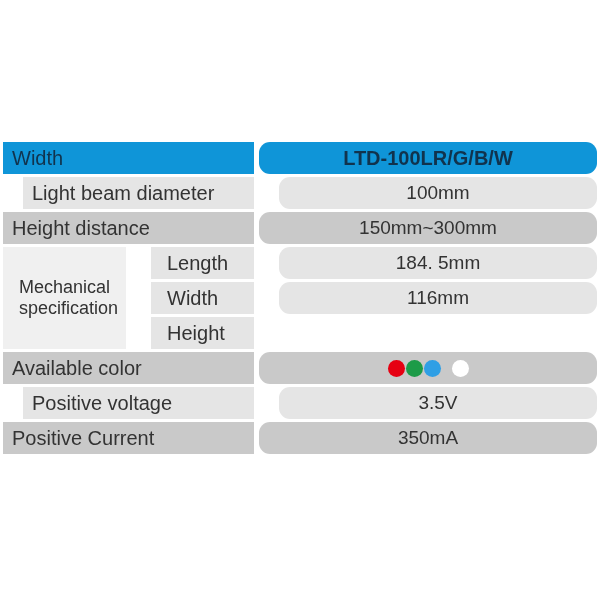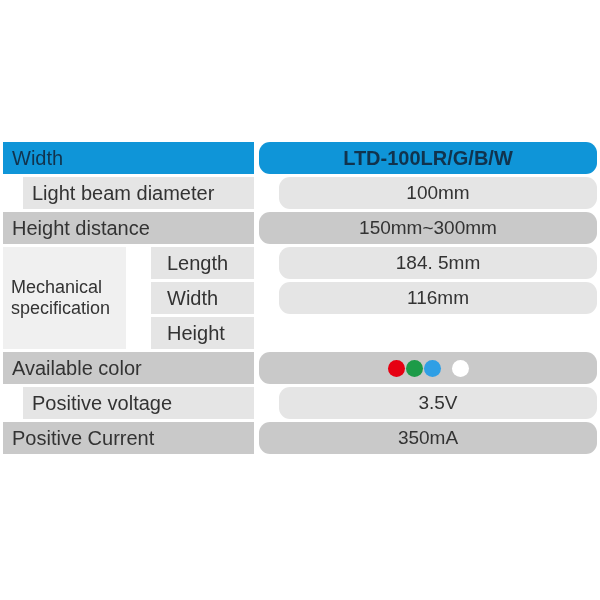--- a/index.html
+++ b/index.html
@@ -23,21 +23,21 @@
   .label-cell{grid-column:1/4;padding-left:9px;}
   .value-cell{grid-column:5/6;justify-content:center;font-size:19px;border-radius:11px;}
   .c-blue{background:#0f95d8;}
   .c-light{background:#e5e5e5;margin-left:20px;}
   .c-gray{background:#c9c9c9;}
   .header-label{color:#11334d;}
   .header-value{color:#11334d;font-weight:bold;font-size:20px;}
   .mech-cell{
     grid-column:1/2;grid-row:4/7;
     display:flex;flex-direction:column;justify-content:center;
-    padding-left:8px;font-size:18px;line-height:21px;color:#333333;
+    padding-left:16px;font-size:18px;line-height:21px;color:#333333;
     background:#f0f0f0;
   }
   .sub-label{grid-column:3/4;padding-left:16px;}
   .dots{display:flex;align-items:center;justify-content:center;}
   .dot{width:17px;height:17px;border-radius:50%;flex:0 0 auto;}
   .dot + .dot{margin-left:1px;}
   .dots .dot:nth-child(4){margin-left:11px;}
 </style>
 </head>
 <body>

